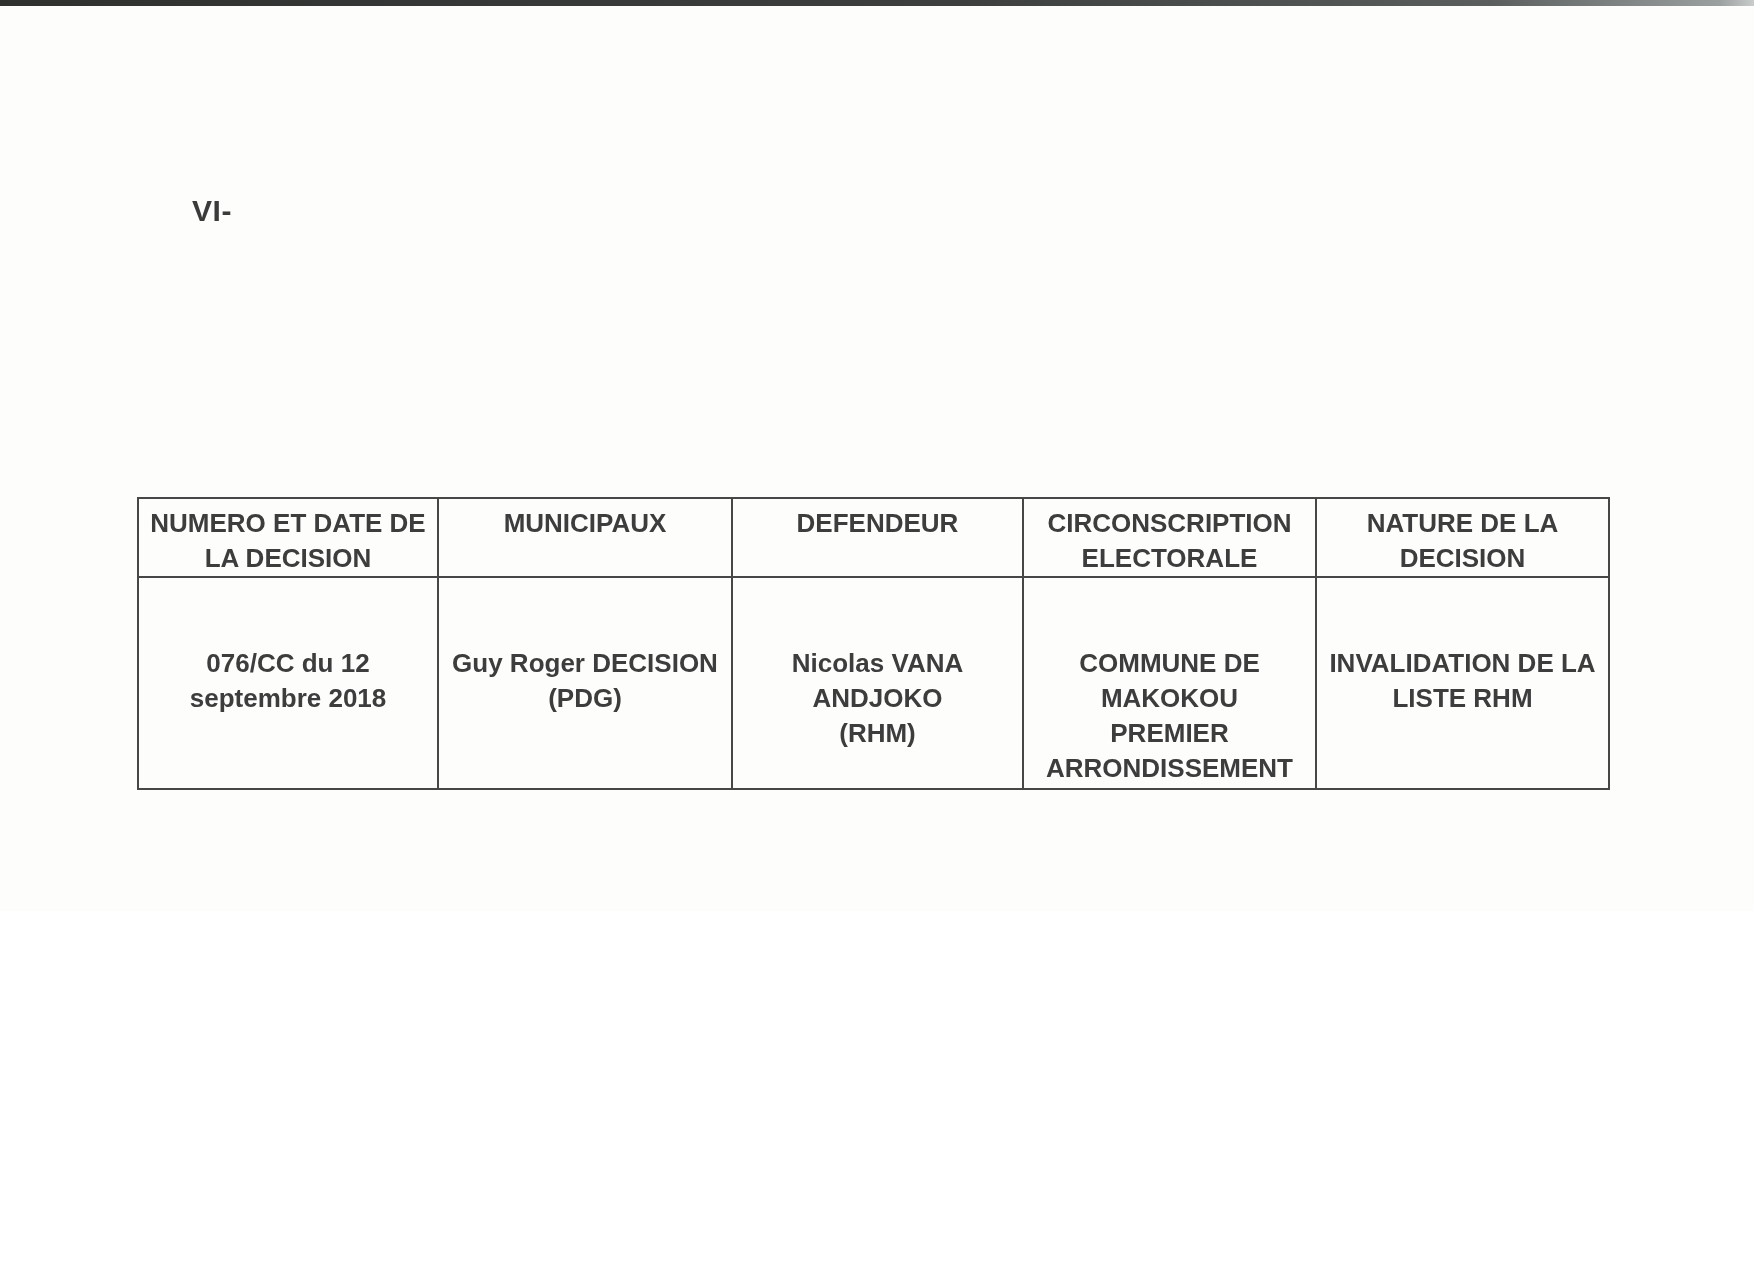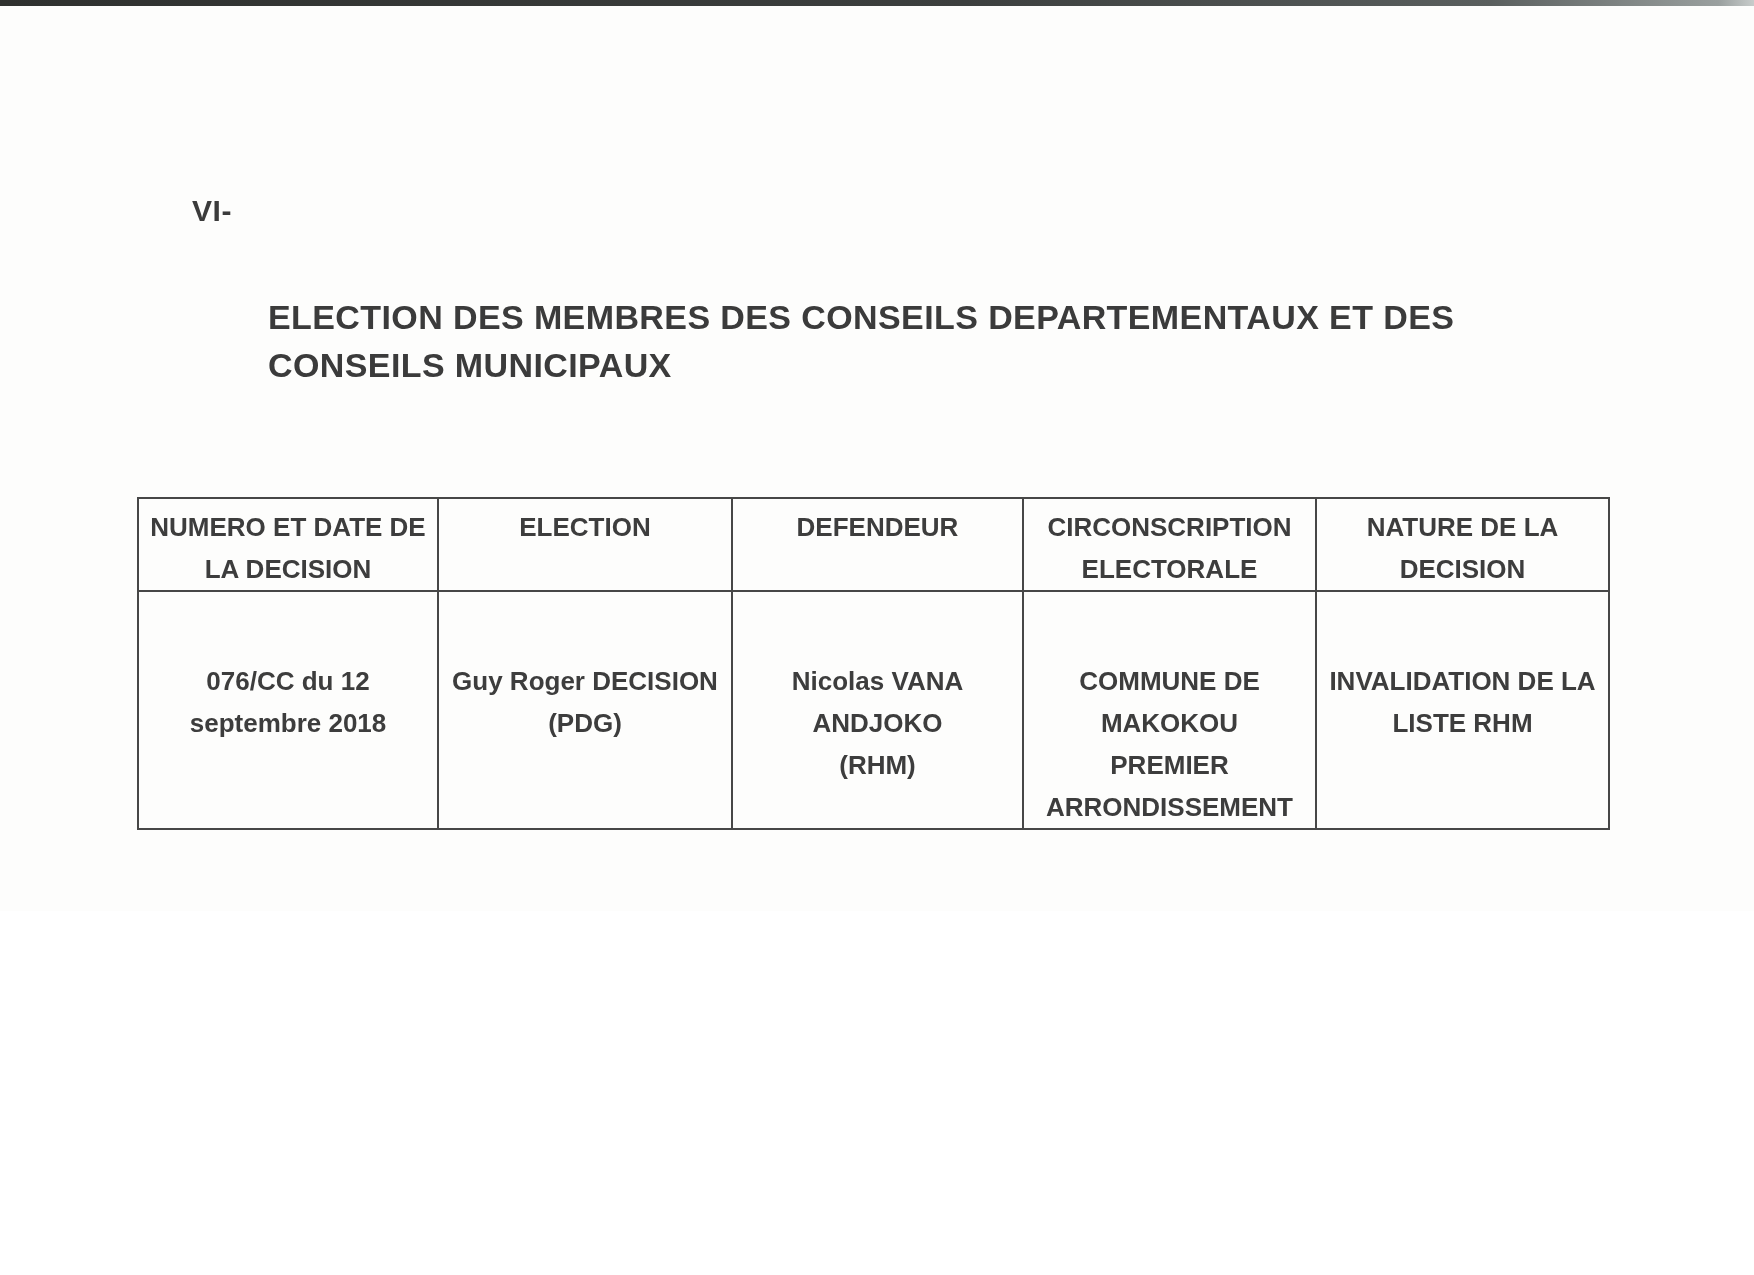--- a/index.html
+++ b/index.html
@@ -53,21 +53,21 @@
     top: 497px;
     width: 1471px;
     border-collapse: collapse;
     table-layout: fixed;
   }
   table.decisions th,
   table.decisions td {
     border: 2px solid #474747;
     font-weight: bold;
     font-size: 26px;
-    line-height: 42px;
+    line-height: 35px;
     text-align: center;
     vertical-align: top;
     white-space: pre-line;
     box-sizing: border-box;
     padding: 0;
     color: #3d3d3d;
   }
   table.decisions thead th {
     height: 71px;
     padding-top: 7px;
@@ -98,36 +98,34 @@
 <body>
 
 <div class="page">
 
   <div class="scan-bar"></div>
 
   <div class="section-heading">
     <span>VI-</span>
   </div>
 
-  <div class="doc-title">ELECTION DES MEMBRES DES CONSEILS DEPARTEMENTAUX ET DES
-CONSEILS MUNICIPAUX</div>
 
   <table class="decisions">
     <colgroup>
       <col style="width:300px">
       <col style="width:294px">
       <col style="width:291px">
       <col style="width:293px">
       <col style="width:293px">
     </colgroup>
     <thead>
       <tr>
         <th>NUMERO ET DATE DE
 LA DECISION</th>
-        <th>ELECTION</th>
+        <th>MUNICIPAUX</th>
         <th>DEFENDEUR</th>
         <th>CIRCONSCRIPTION
 ELECTORALE</th>
         <th>NATURE DE LA
 DECISION</th>
       </tr>
     </thead>
     <tbody>
       <tr>
         <td class="align-left">076/CC du 12

